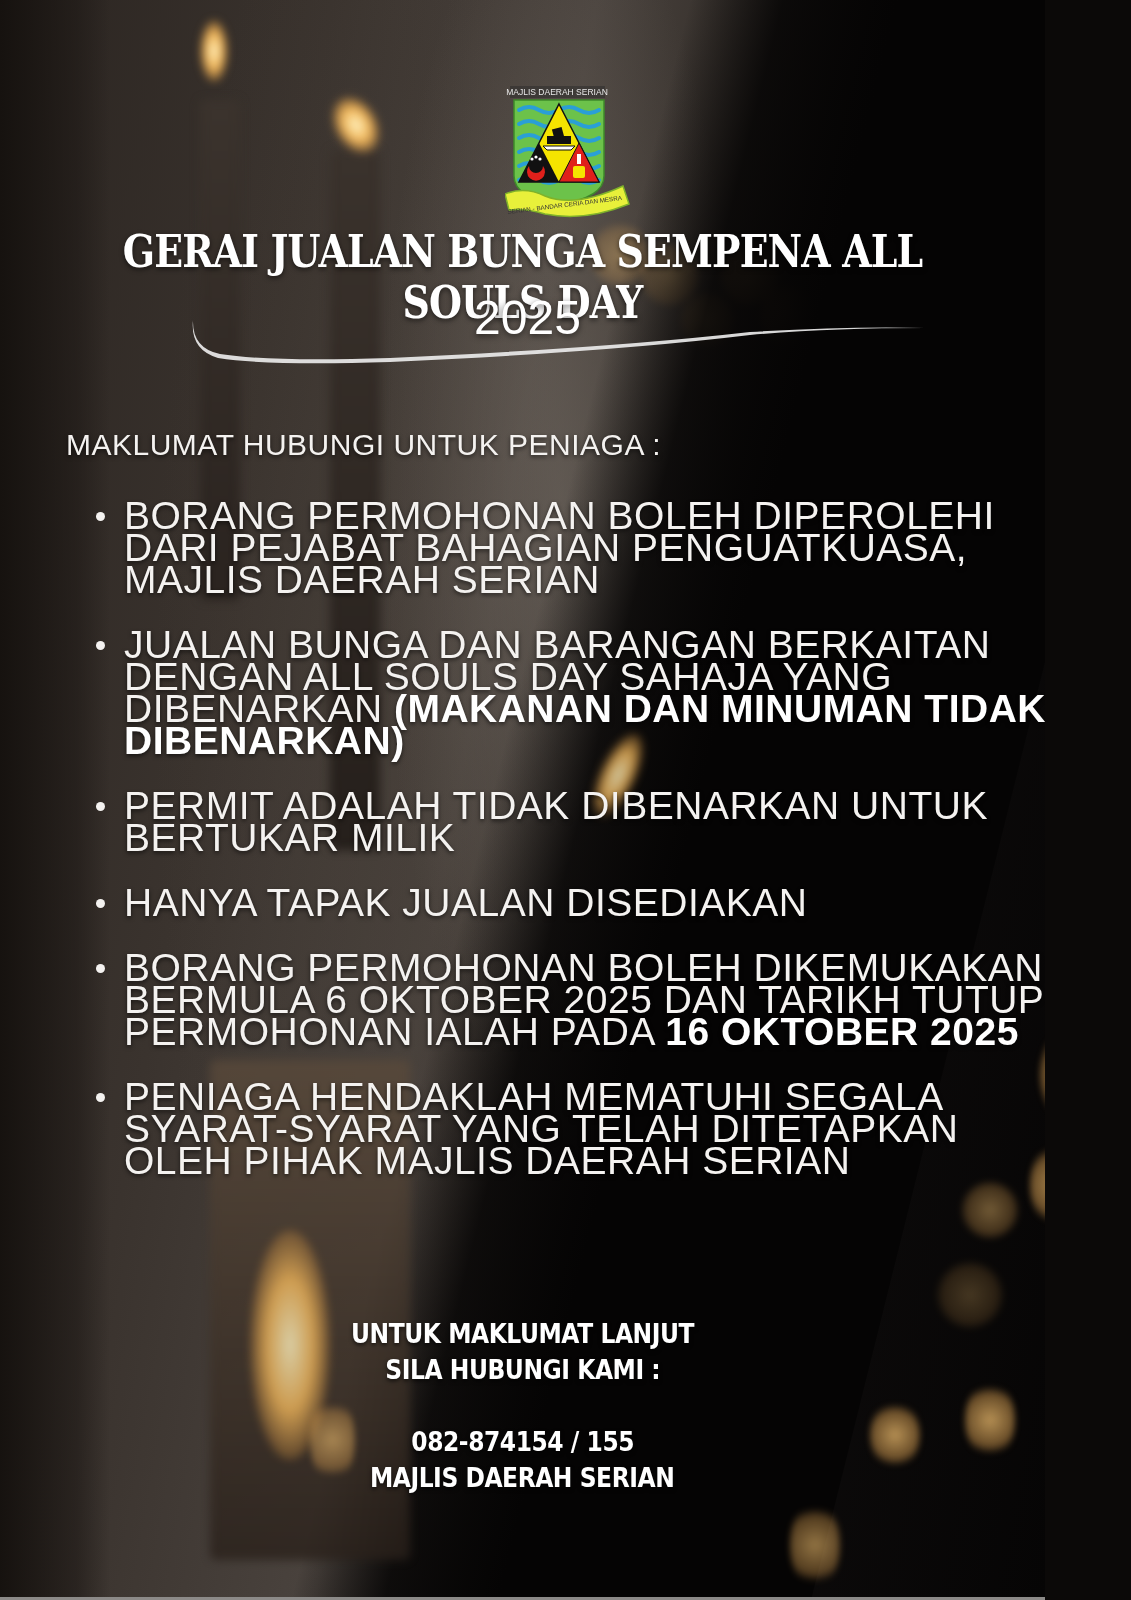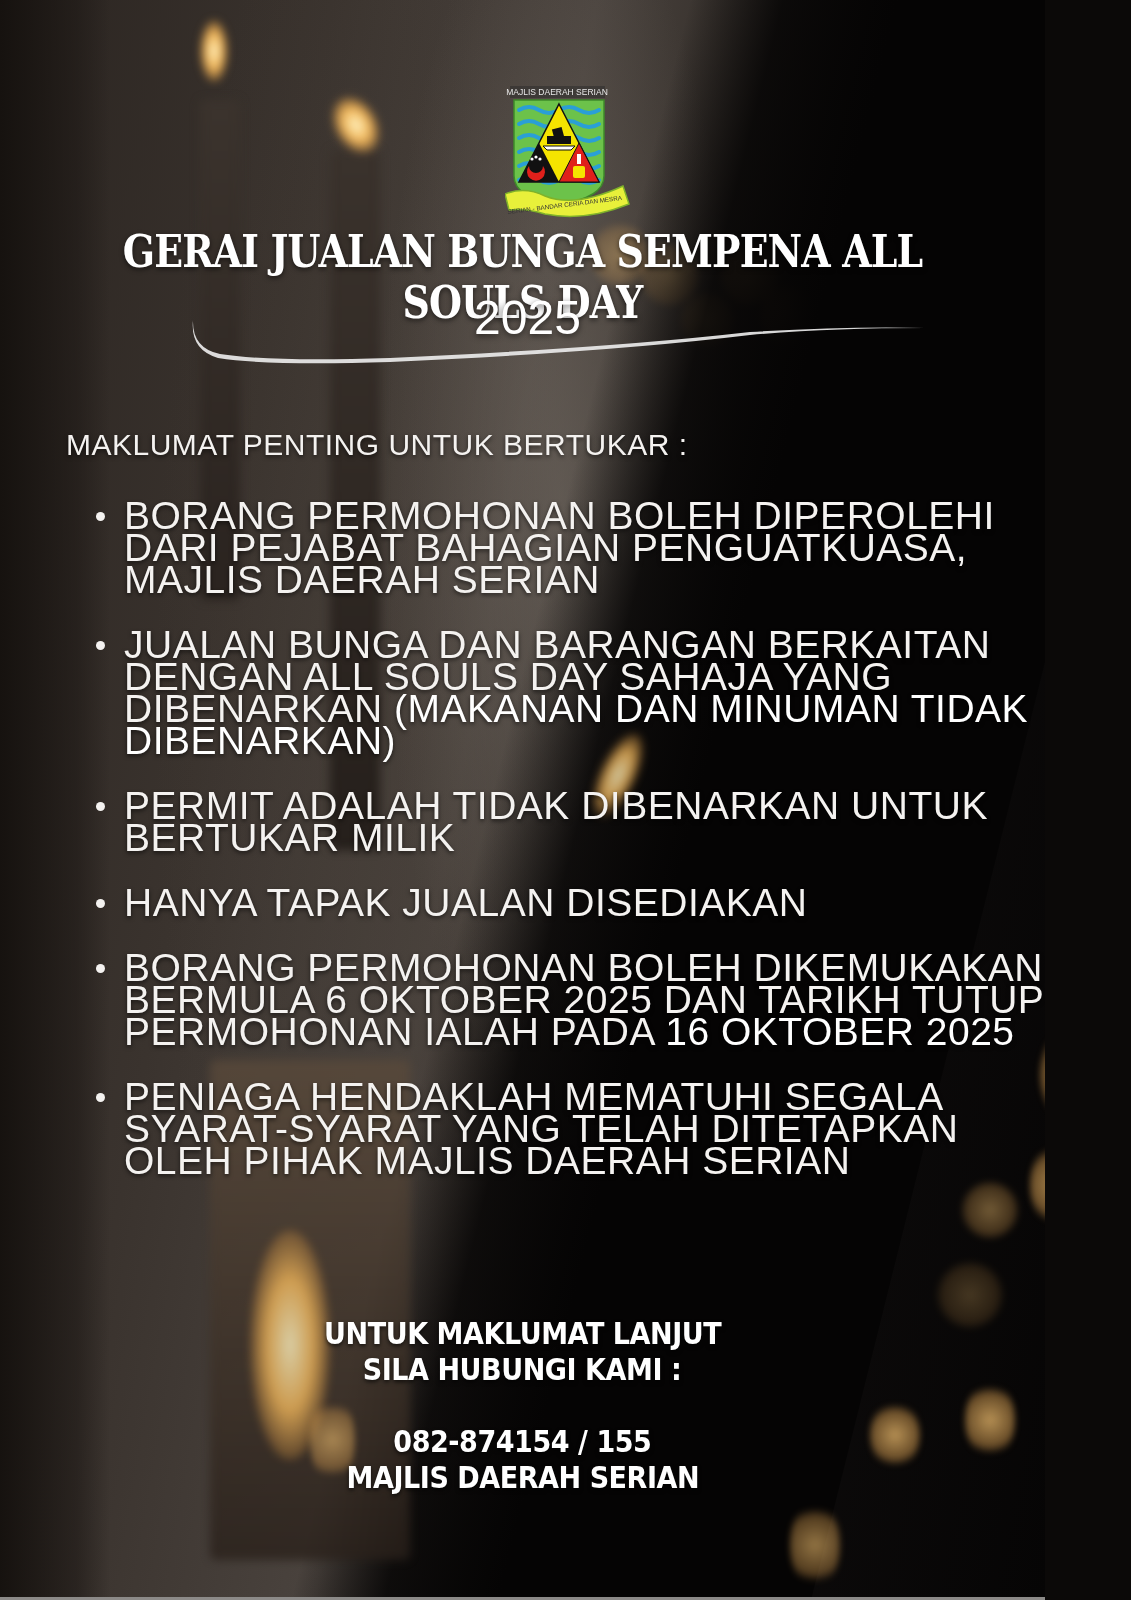--- a/index.html
+++ b/index.html
@@ -37,24 +37,24 @@
 
   .notice { position: absolute; left: 66px; top: 428px; color: #f4f2f0;
     font-family: "Liberation Sans", sans-serif; font-size: 30px; letter-spacing: 0.5px;
     text-shadow: 0 2px 4px rgba(0,0,0,0.6); }
   .rules { position: absolute; left: 92px; top: 500px; width: 980px; list-style: none; }
   .rule { position: relative; padding-left: 32px; color: #f4f2f0;
     font-family: "Liberation Sans", sans-serif; font-size: 39px; line-height: 32px;
     letter-spacing: 0.5px; text-shadow: 0 2px 4px rgba(0,0,0,0.6); margin-bottom: 33px; }
   .rule .dot { position: absolute; left: 4px; top: 12px; width: 9px; height: 9px;
     border-radius: 50%; background: #f4f2f0; }
-  .rule b { font-weight: normal; color: #ffffff; }
+  .rule b { font-weight: bold; color: #ffffff; }
 
   .contact { position: absolute; left: 0; width: 100%; text-align: center; color: #ffffff;
-    font-family: "DejaVu Sans", sans-serif; font-weight: bold; font-size: 30px;
+    font-family: "DejaVu Sans", sans-serif; font-weight: bold; font-size: 26px;
     line-height: 36px; letter-spacing: -0.5px; text-shadow: 0 2px 5px rgba(0,0,0,0.7); }
   .contact span { display: inline-block; transform: scaleX(0.9); }
 </style>
 </head>
 <body>
 
 <div class="poster">
 
   <div class="wall"></div>
   <div class="pillar" style="left:200px;top:100px;width:40px;height:500px;background:linear-gradient(#3b332d,#2a231f);"></div>
@@ -108,21 +108,21 @@
       <text x="60" y="121" text-anchor="middle" font-family="Liberation Sans, sans-serif" font-size="6.3" fill="#333" transform="rotate(-7 60 121)">SERIAN - BANDAR CERIA DAN MESRA</text>
     </svg>
   </div>
 
   <h1 class="title">GERAI JUALAN BUNGA SEMPENA ALL SOULS DAY</h1>
   <div class="year">2025</div>
   <svg class="swoosh" viewBox="0 0 750 56">
     <path d="M3 2 Q2 30 30 36 Q80 44 200 40 Q420 30 560 14 Q660 8 735 10 Q640 10 560 17 Q420 34 200 44 Q80 48 28 40 Q0 32 3 2 Z" fill="#eaeaea" opacity="0.92"></path>
   </svg>
 
-  <div class="notice">MAKLUMAT PENTING UNTUK BERTUKAR :</div>
+  <div class="notice">MAKLUMAT HUBUNGI UNTUK PENIAGA :</div>
   <ul class="rules">
     <li class="rule"><span class="dot"></span><span>BORANG PERMOHONAN BOLEH DIPEROLEHI DARI PEJABAT BAHAGIAN PENGUATKUASA, MAJLIS DAERAH SERIAN</span></li>
     <li class="rule"><span class="dot"></span><span>JUALAN BUNGA DAN BARANGAN BERKAITAN DENGAN ALL SOULS DAY SAHAJA YANG DIBENARKAN</span> <b>(MAKANAN DAN MINUMAN TIDAK DIBENARKAN)</b></li>
     <li class="rule"><span class="dot"></span><span>PERMIT ADALAH TIDAK DIBENARKAN UNTUK BERTUKAR MILIK</span></li>
     <li class="rule"><span class="dot"></span><span>HANYA TAPAK JUALAN DISEDIAKAN</span></li>
     <li class="rule"><span class="dot"></span><span>BORANG PERMOHONAN BOLEH DIKEMUKAKAN BERMULA 6 OKTOBER 2025 DAN TARIKH TUTUP PERMOHONAN IALAH PADA </span><b>16 OKTOBER 2025</b></li>
     <li class="rule"><span class="dot"></span><span>PENIAGA HENDAKLAH MEMATUHI SEGALA SYARAT-SYARAT YANG TELAH DITETAPKAN OLEH PIHAK MAJLIS DAERAH SERIAN</span></li>
   </ul>
 
   <div class="contact" style="top:1316px;"><span>UNTUK MAKLUMAT LANJUT</span></div>

